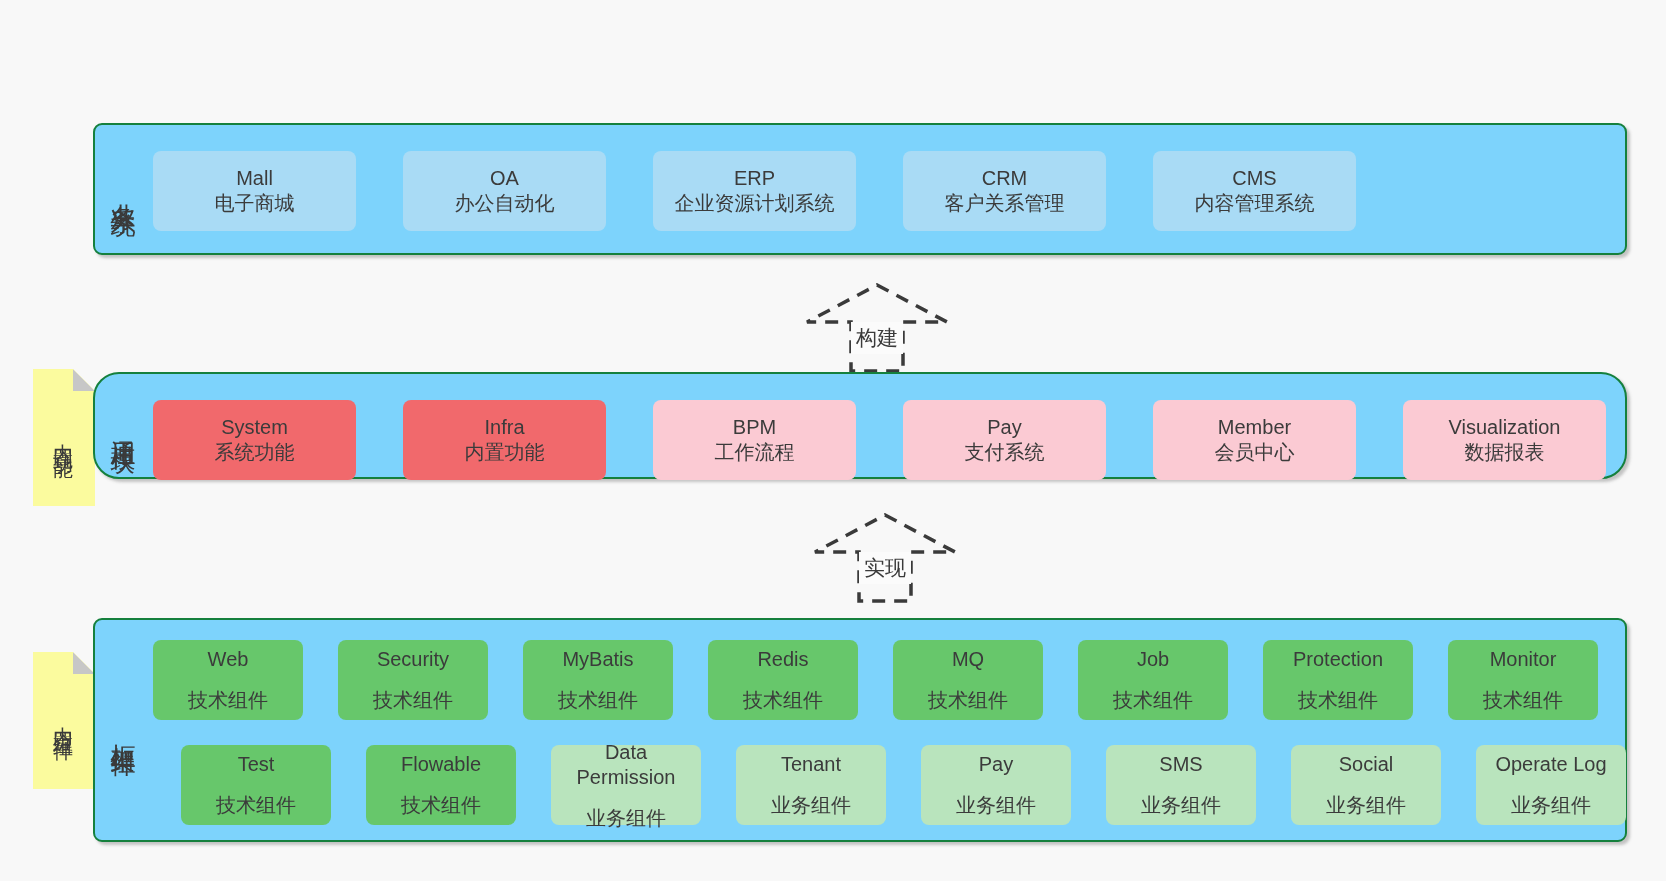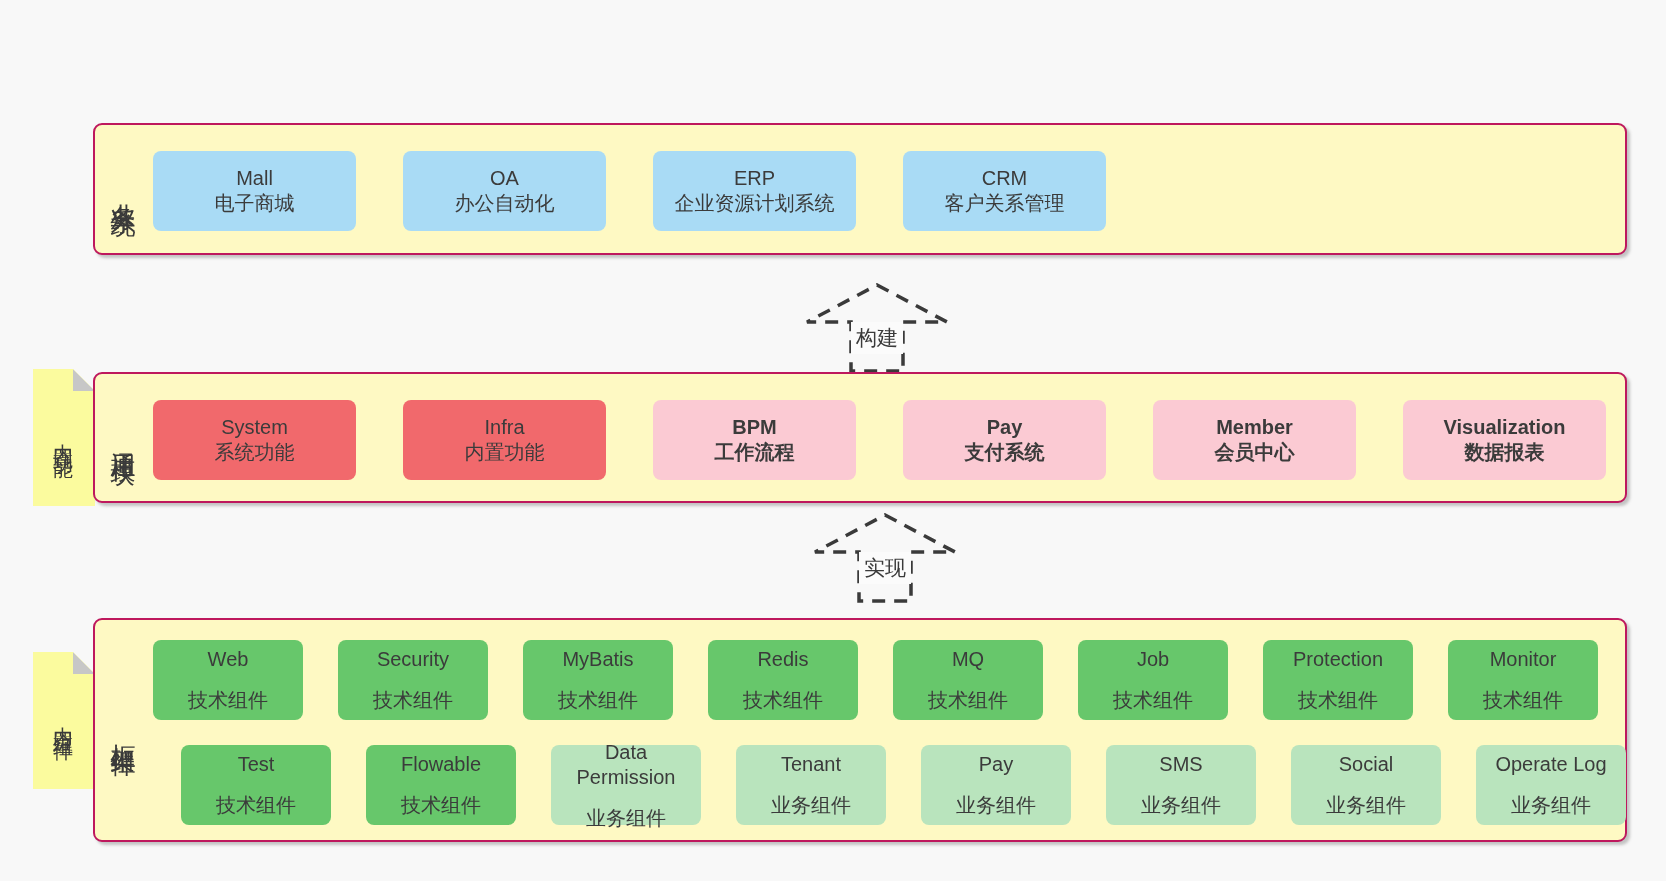--- a/index.html
+++ b/index.html
@@ -7,26 +7,26 @@
     width:1666px;height:881px;position:relative;overflow:hidden;
     background:#f8f8f8;
     font-family:"Liberation Sans","DejaVu Sans",sans-serif;
     color:#3b3b3b;
   }
   .canvas{position:absolute;inset:0;}
 
   
   .layer{
     position:absolute;left:93px;width:1534px;box-sizing:border-box;
-    background:#fef9c3;border:2px solid #be185d;border-radius:9px;
+    background:#7dd3fc;border:2px solid #15803d;border-radius:9px;
     box-shadow:3px 3px 3px rgba(110,110,110,.38);
     z-index:2;
   }
   #layer-business{top:123px;height:132px;}
-  #layer-modules{top:372px;height:131px;}
+  #layer-modules{top:372px;height:107px;border-radius:26px;}
   #layer-components{top:618px;height:224px;}
 
   .layer-label{
     position:absolute;left:12px;top:0;height:100%;width:34px;
     display:flex;align-items:center;justify-content:center;
     writing-mode:vertical-rl;text-orientation:upright;
     font-size:25px;letter-spacing:3px;color:#3a3a3a;
   }
 
   
@@ -39,21 +39,21 @@
   .box{
     border-radius:8px;height:80px;box-sizing:border-box;
     display:flex;flex-direction:column;align-items:center;justify-content:center;
     text-align:center;font-size:20px;line-height:25px;color:#3b3b3b;
     padding:2px 4px;
   }
   .row-6 .box{width:203px;}
   .row-8 .box{width:150px;gap:16px;}
   .v-blue{background:#a9dbf5;}
   .v-red{background:#f1696c;}
-  .v-pink{background:#fbcad3;font-weight:bold;}
+  .v-pink{background:#fbcad3;}
   .v-green{background:#67c76b;}
   .v-lightgreen{background:#b9e4bd;}
 
   
   .arrow{position:absolute;width:150px;height:92px;z-index:1;}
   #arrow-build{left:802px;top:282px;}
   #arrow-implement{left:810px;top:512px;}
   .arrow svg{position:absolute;inset:0;}
   .arrow-label{
     position:absolute;left:50%;top:40px;transform:translateX(-50%);
@@ -97,20 +97,24 @@
         <div>办公自动化</div>
       </div>
       <div class="box v-blue">
         <div>ERP</div>
         <div>企业资源计划系统</div>
       </div>
       <div class="box v-blue">
         <div>CRM</div>
         <div>客户关系管理</div>
       </div>
+      <div class="box v-blue">
+        <div>CMS</div>
+        <div>内容管理系统</div>
+      </div>
     </div>
   </section>
 
   <div class="arrow" id="arrow-build">
     <svg viewBox="0 0 150 92" width="150" height="92">
       <path d="M75 3 L145 40 L101 40 L101 89 L49 89 L49 40 L5 40 Z" fill="none" stroke="#3a3a3a" stroke-width="3.5" stroke-dasharray="13 9"></path>
     </svg>
     <div class="arrow-label">构建</div>
   </div>
 

